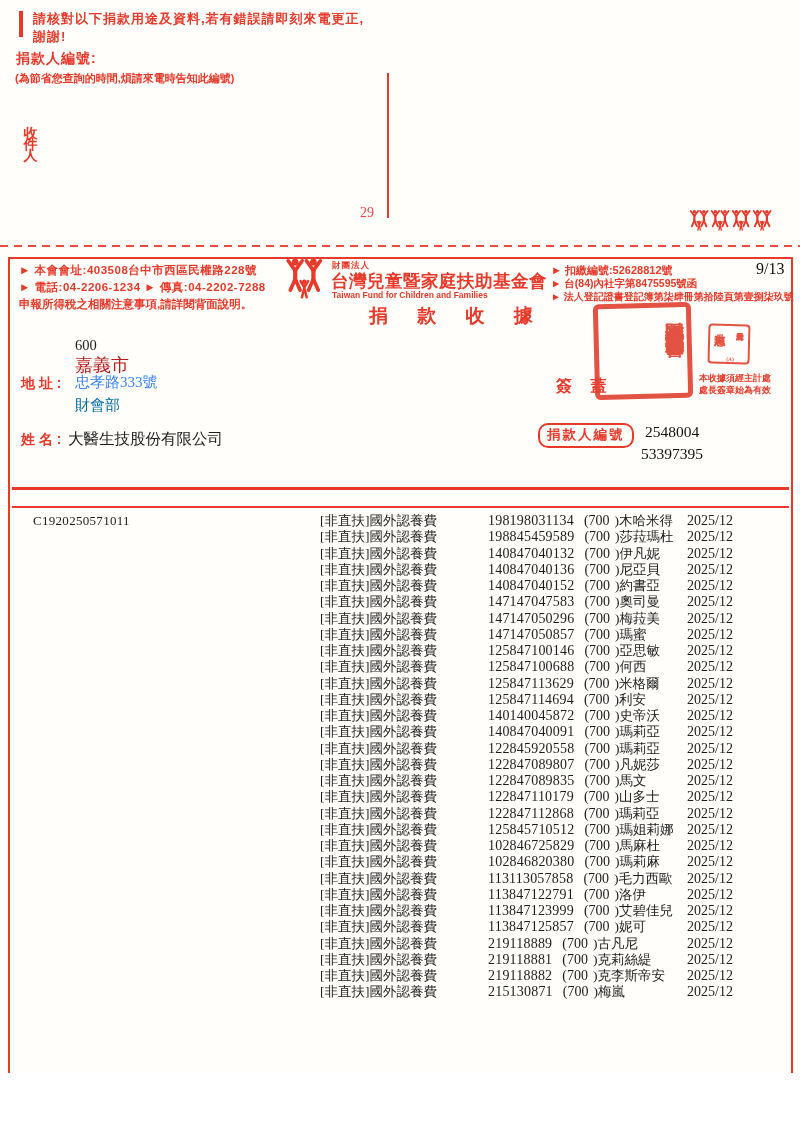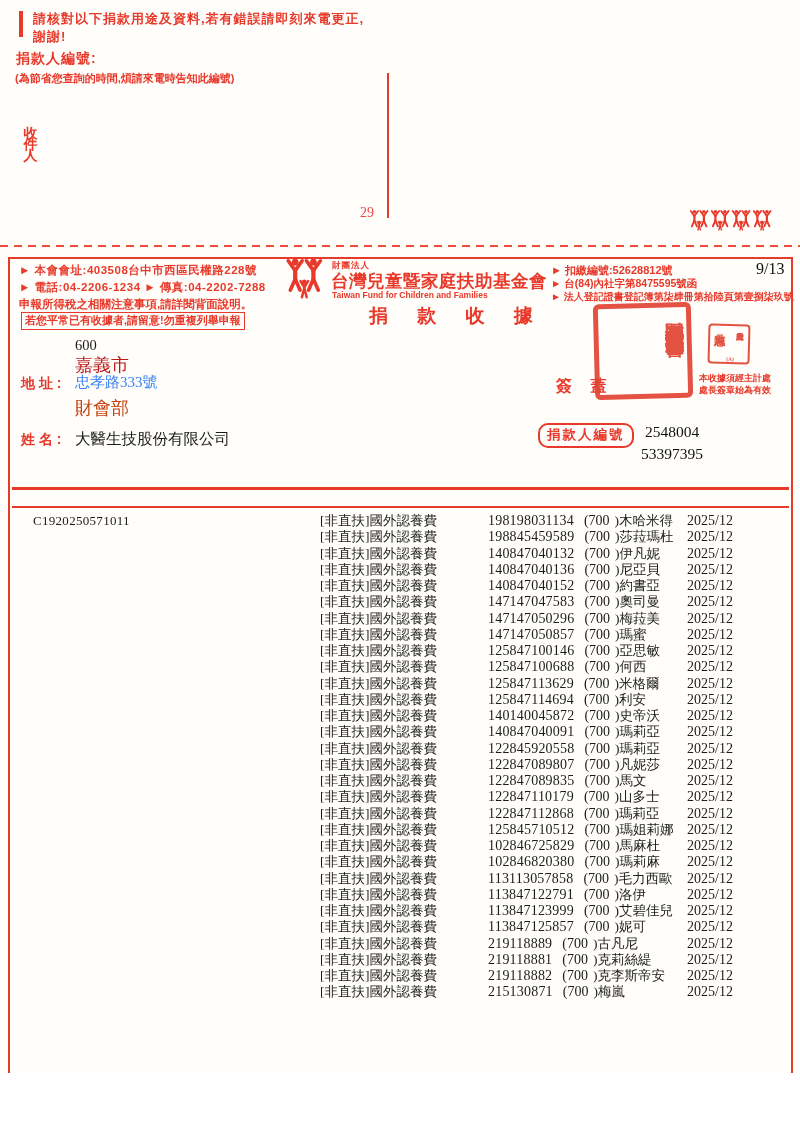--- a/index.html
+++ b/index.html
@@ -108,21 +108,20 @@
     </svg>
   </div>
 
   <div class="abs dash" style="left:0;top:245px;width:800px;"></div>
 
   <div id="receipt-box" class="abs"></div>
 
   <div class="abs red b hdr-left" style="left:19px;top:262px;">► 本會會址:403508台中市西區民權路228號</div>
   <div class="abs red b hdr-left" style="left:19px;top:279px;">► 電話:04-2206-1234 ► 傳真:04-2202-7288</div>
   <div class="abs red b" style="left:19px;top:297px;font-size:11.5px;">申報所得稅之相關注意事項,請詳閱背面說明。</div>
-  <div class="abs red b warn-box" style="left:21px;top:312px;">若您平常已有收據者,請留意!勿重複列舉申報</div>
 
   <svg class="fam abs" style="left:281px;top:258px;" width="48" height="42" viewBox="0 0 26 30">
       <circle cx="6" cy="3" r="2.4" fill="#e8392a" stroke="none"></circle>
       <path d="M1 2 L6 9 L11 2" stroke-width="2.6"></path>
       <path d="M6 9 L6 16" stroke-width="3"></path>
       <path d="M2.5 23 L6 15 L9.5 23" stroke-width="2.6"></path>
       <circle cx="19" cy="3" r="2.4" fill="#e8392a" stroke="none"></circle>
       <path d="M14 2 L19 9 L24 2" stroke-width="2.6"></path>
       <path d="M19 9 L19 16" stroke-width="3"></path>
       <path d="M15.5 23 L19 15 L22.5 23" stroke-width="2.6"></path>
@@ -151,23 +150,23 @@
   </div>
   <div class="abs red b" style="left:699px;top:372px;font-size:9px;line-height:12px;">
     <div>本收據須經主計處</div>
     <div>處長簽章始為有效</div>
   </div>
 
   <div class="abs serif" style="left:75px;top:337px;font-size:14.5px;color:#1c1c1c;">600</div>
   <div class="abs serif" style="left:75px;top:353px;font-size:18px;color:#b91c1c;">嘉義市</div>
   <div class="abs red b" style="left:21px;top:375px;font-size:14px;">地 址 :</div>
   <div class="abs serif" style="left:75px;top:373px;font-size:15px;color:#3b82f6;">忠孝路333號</div>
-  <div class="abs serif" style="left:75px;top:396px;font-size:18px;color:#c2410c;">財會部</div>
+  <div class="abs serif" style="left:75px;top:396px;font-size:15px;color:#0369a1;">財會部</div>
   <div class="abs red b" style="left:21px;top:431px;font-size:14px;">姓 名 :</div>
-  <div class="abs serif" style="left:75px;top:429px;font-size:15.5px;color:#1c1c1c;text-align:right;">大醫生技股份有限公司</div>
+  <div class="abs serif" style="left:68px;top:429px;font-size:15.5px;color:#1c1c1c;text-align:right;">大醫生技股份有限公司</div>
 
   <div class="abs red donor-box" style="left:538px;top:423px;">捐款人編號</div>
   <div class="abs serif" style="left:645px;top:423px;font-size:15.5px;color:#111;">2548004</div>
   <div class="abs serif" style="left:641px;top:445px;font-size:15.5px;color:#111;">53397395</div>
 
   <div class="abs" style="left:12px;top:487px;width:777px;height:2.5px;background:#e8392a;"></div>
   <div class="abs" style="left:12px;top:506px;width:777px;height:1.5px;background:#e8392a;"></div>
 
   <div id="rows" class="abs">
       <div class="trow">

